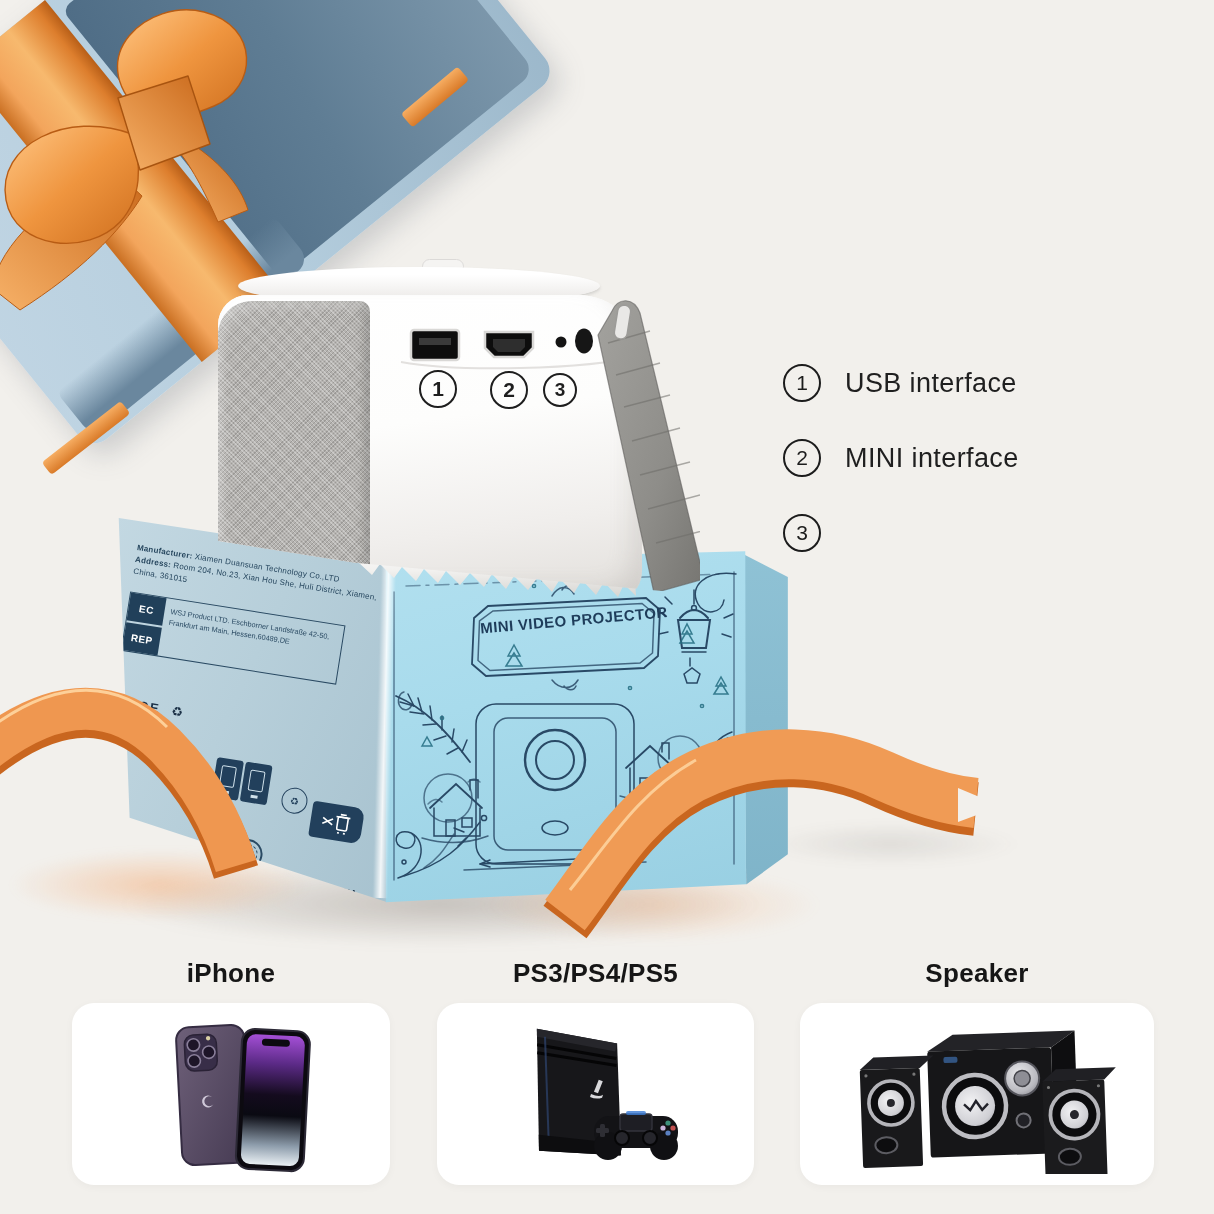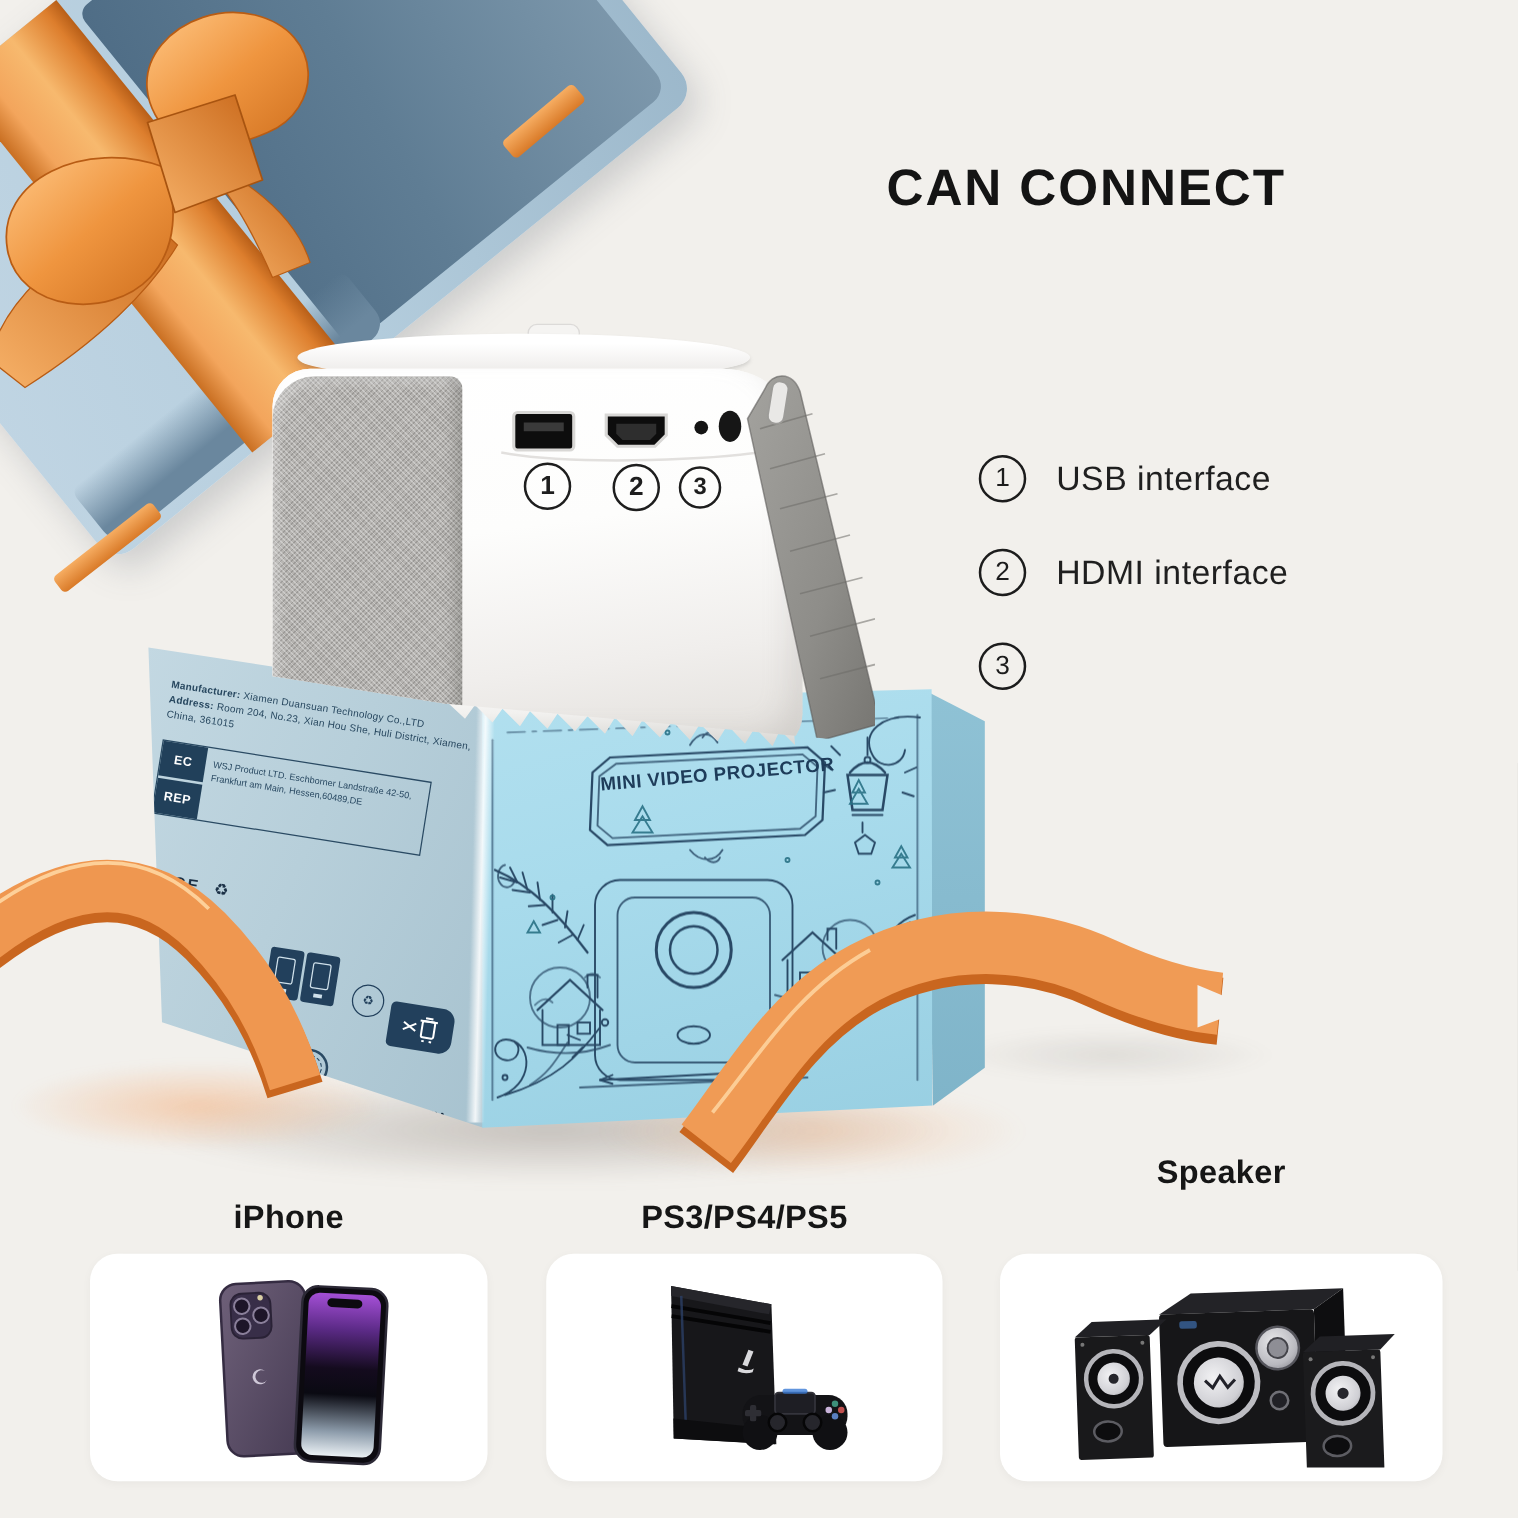--- a/index.html
+++ b/index.html
@@ -390,40 +390,39 @@
     </g>
     <g>
       <path d="M565,922 C600,876 632,816 692,784 C762,748 832,758 882,781 C917,797 946,806 976,809" stroke="#c9661f" stroke-width="54" fill="none"></path>
       <path d="M565,915 C600,870 632,810 692,778 C762,742 832,752 882,775 C917,791 946,800 976,803" stroke="#f09b55" stroke-width="50" fill="none"></path>
       <path d="M570,890 C606,846 638,792 696,760" stroke="#ffd9a6" stroke-width="3" fill="none" opacity=".8"></path>
       <polygon points="1001,806 958,788 958,822" fill="#f2f0ec"></polygon>
     </g>
   </svg>
 
   <div class="abs title">
-    <div>CAN CONNECT</div>
   </div>
 
   <div class="abs features">
     <div class="feat-row">
       <div class="feat-num">1</div>
       <div class="feat-label">USB interface</div>
     </div>
     <div class="feat-row">
       <div class="feat-num">2</div>
-      <div class="feat-label">HDMI interface</div>
+      <div class="feat-label">MINI interface</div>
     </div>
     <div class="feat-row">
       <div class="feat-num">3</div>
     </div>
   </div>
 
   <div class="device-label" style="left:72px;top:958px;width:318px">iPhone</div>
   <div class="device-label" style="left:437px;top:958px;width:317px">PS3/PS4/PS5</div>
-  <div class="device-label" style="left:800px;top:922px;width:354px">Speaker</div>
+  <div class="device-label" style="left:800px;top:958px;width:354px">Speaker</div>
 
   <div class="card card1">
     <svg width="220" height="160" viewBox="0 0 220 160">
       <defs>
         <linearGradient id="pg" x1="0" y1="0" x2="1" y2="1">
           <stop offset="0" stop-color="#6e6079"></stop>
             <stop offset="1" stop-color="#453a52"></stop>
         </linearGradient>
         <linearGradient id="scr" x1="0" y1="0" x2="0" y2="1">
           <stop offset="0" stop-color="#a44fd6"></stop>

